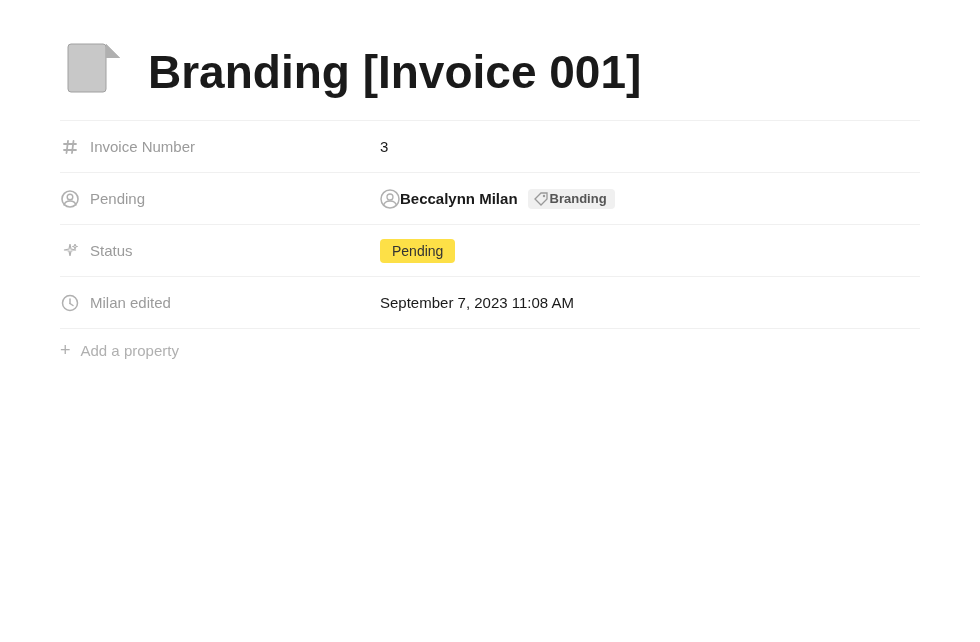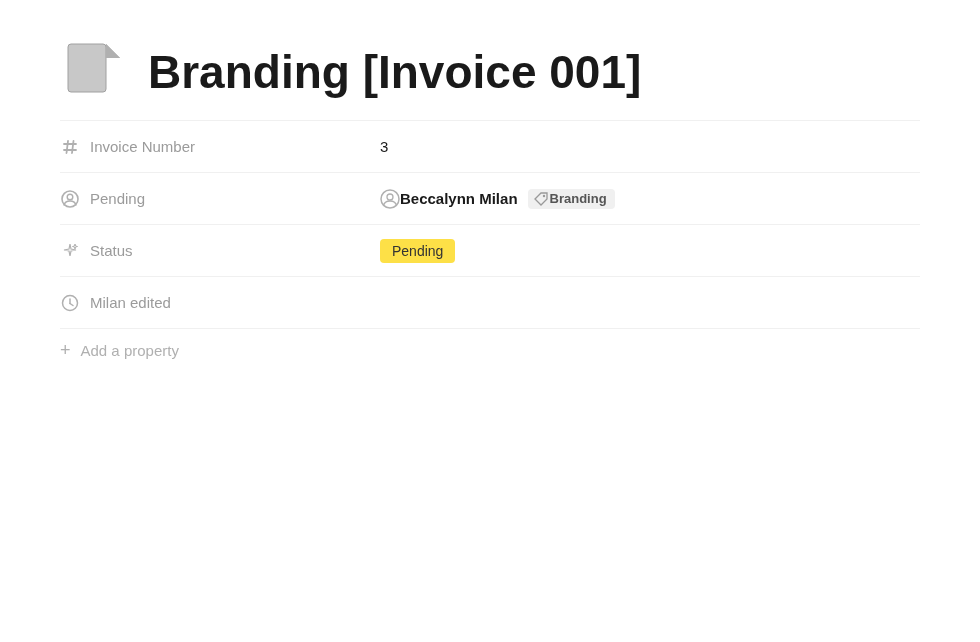--- a/index.html
+++ b/index.html
@@ -223,20 +223,23 @@
     <div class="property-label">
       <span class="property-icon">
         <svg width="18" height="18" viewBox="0 0 18 18" fill="none" xmlns="http://www.w3.org/2000/svg">
           <circle cx="9" cy="9" r="7.5" stroke="#b0b0b0" stroke-width="1.5"></circle>
           <line x1="9" y1="5" x2="9" y2="9.5" stroke="#b0b0b0" stroke-width="1.5" stroke-linecap="round"></line>
           <line x1="9" y1="9.5" x2="12" y2="11.5" stroke="#b0b0b0" stroke-width="1.5" stroke-linecap="round"></line>
         </svg>
       </span>
       <span>Milan edited</span>
     </div>
+    <div class="property-value">
+      <span>September 7, 2023 11:08 AM</span>
+    </div>
   </div>
 
   <div class="add-property-row">
     <span class="plus-icon">+</span>
     <span>Add a property</span>
   </div>
 
 </div>
 
 </body></html>

